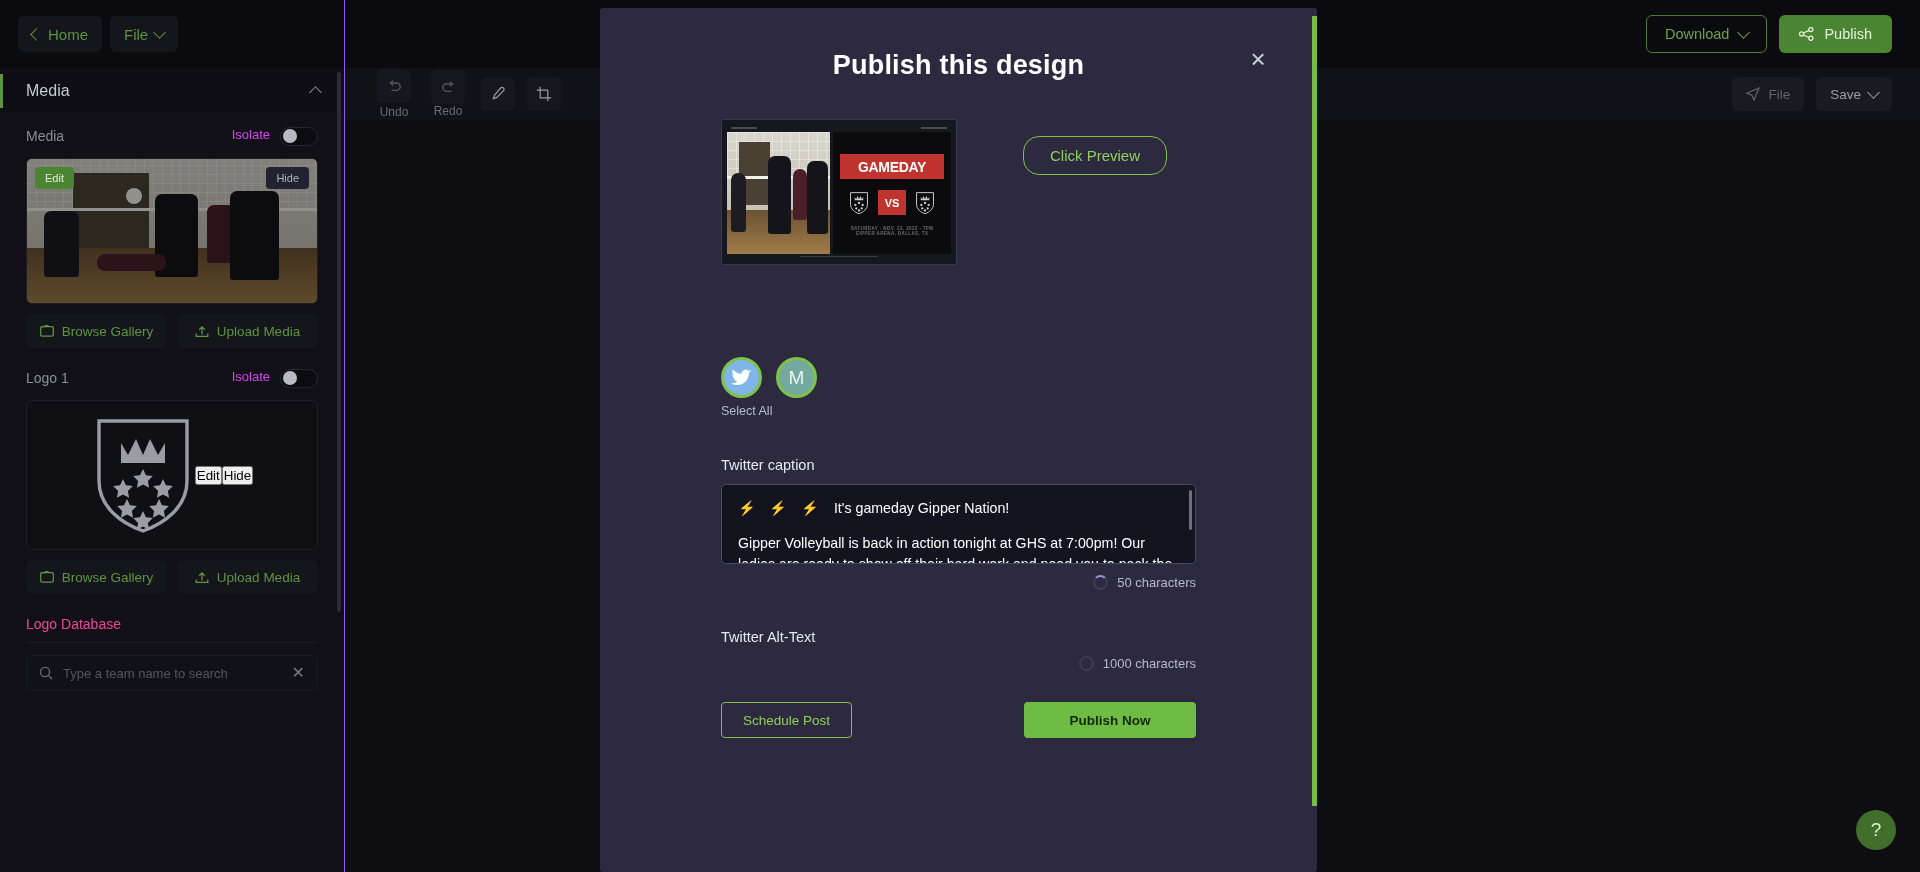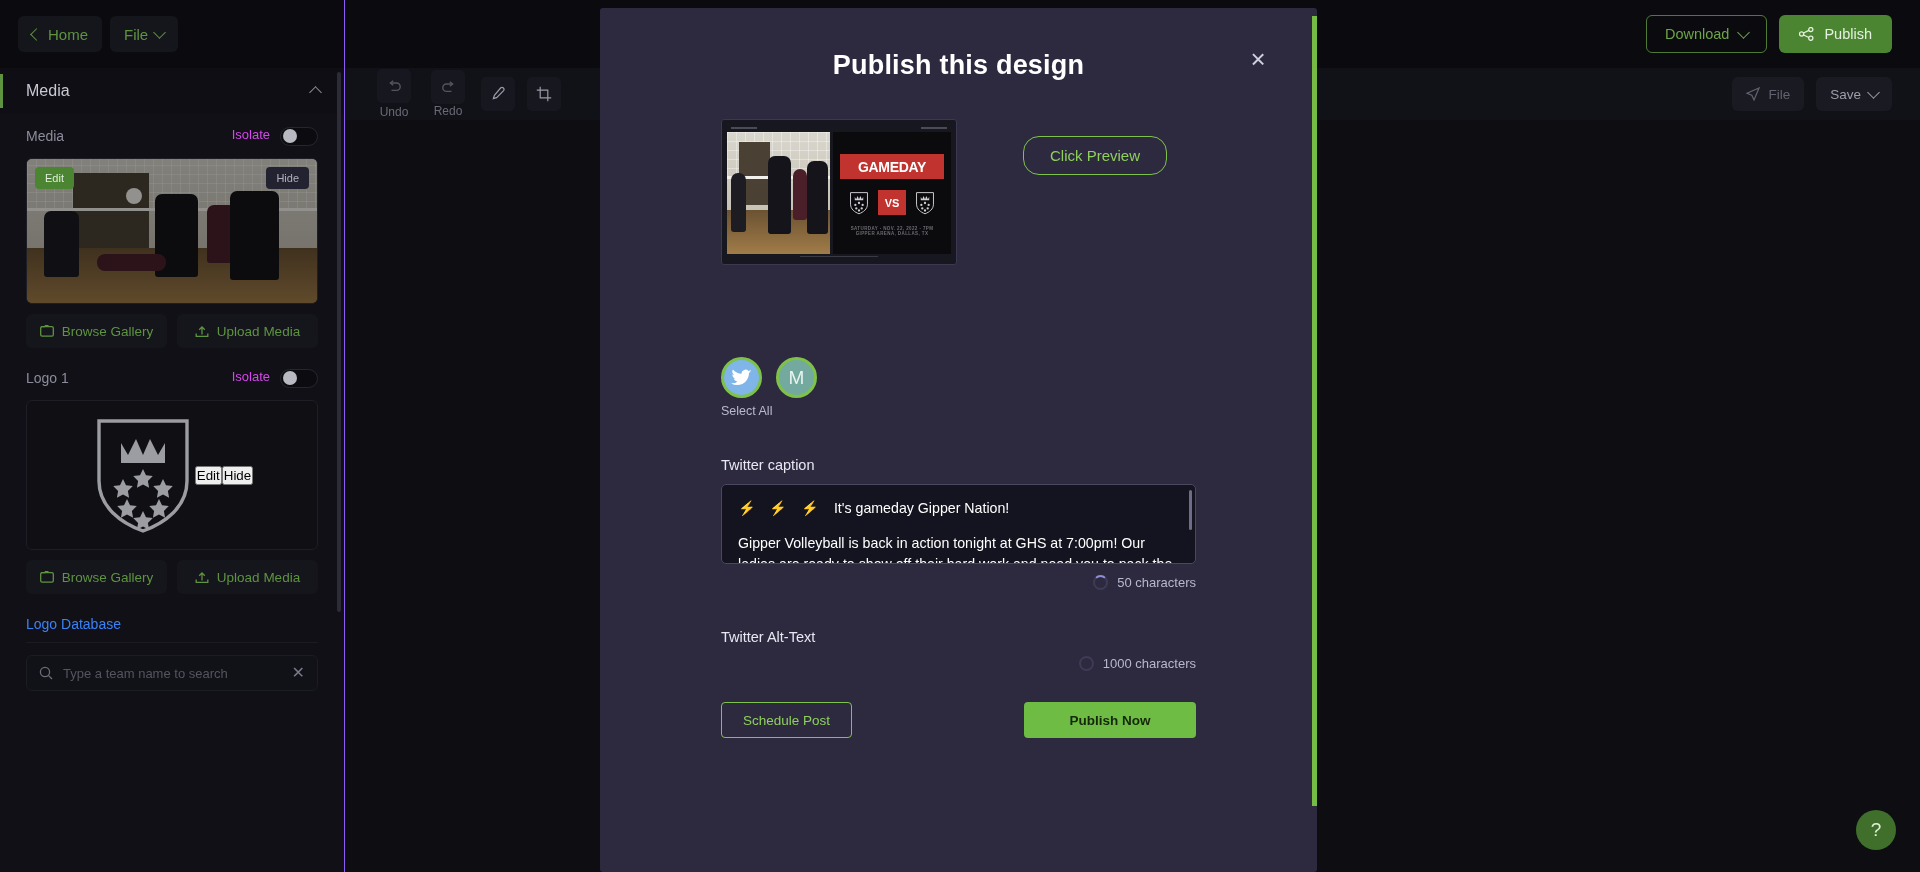--- a/index.html
+++ b/index.html
@@ -90,21 +90,21 @@
   .logo-box {
     position:relative; height:150px; border-radius:6px; background:#0f0f14;
     border:1px solid #1e1e27; display:flex; align-items:center; justify-content:center;
   }
   .btn-pair { display:flex; gap:10px; margin-top:10px; }
   .btn-pair button {
     flex:1; height:34px; border-radius:6px; background:#15151c; border:none;
     color:#5e9440; font-size:13.5px; cursor:pointer;
     display:flex; align-items:center; justify-content:center; gap:8px;
   }
-  .sb-plain-label { color:#3b82f6; font-size:14px; padding:22px 0 10px; }
+  .sb-plain-label { color:#ec4899; font-size:14px; padding:22px 0 10px; }
   .divider { height:1px; background:#1b1b23; }
   .search-wrap {
     position:relative; margin-top:12px; height:36px; border-radius:6px;
     background:#111118; border:1px solid #1c1c25; display:flex; align-items:center; padding:0 12px; gap:10px;
   }
   .search-wrap input {
     flex:1; background:transparent; border:none; outline:none;
     color:#c7c7d2; font-size:13px; font-family:inherit;
   }
   .search-wrap input::placeholder { color:#55555f; }

